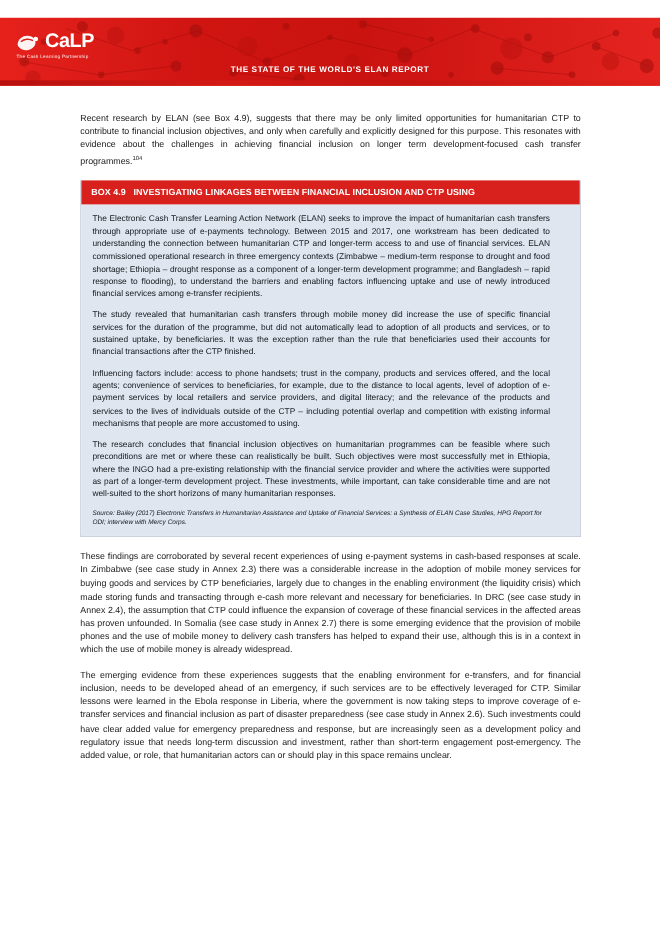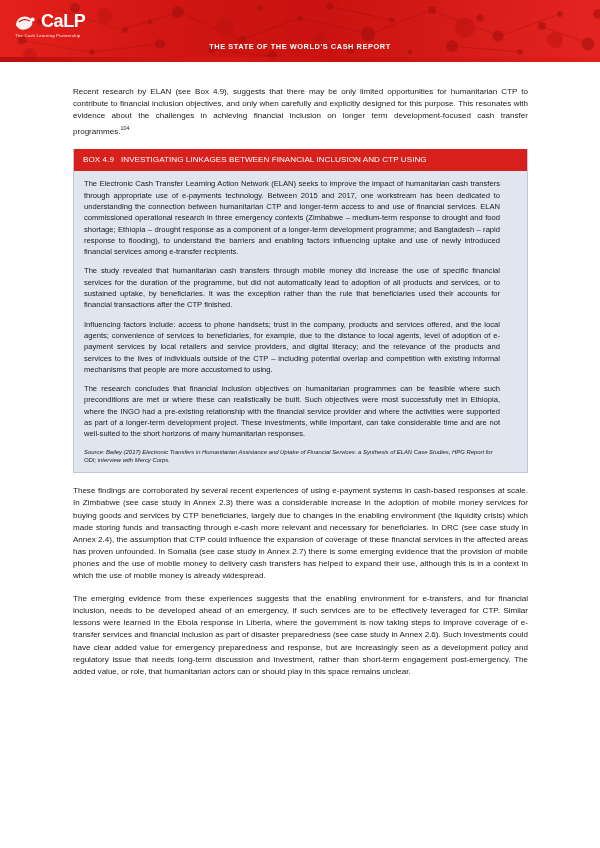--- a/index.html
+++ b/index.html
@@ -7,20 +7,21 @@
     margin: 0; padding: 0;
     width: 600px; height: 848px;
     background: #ffffff;
     font-family: "Liberation Sans", sans-serif;
   }
   .page {
     position: relative;
     width: 600px; height: 680px;
     background: #ffffff;
     overflow: hidden;
+    margin-top: 16px;
   }
 
   
   .header-band {
     position: absolute;
     top: 0; left: 0;
     width: 600px; height: 62px;
     background:
       radial-gradient(circle at 8% 30%, rgba(255,255,255,0.05) 0%, rgba(255,255,255,0) 40%),
       linear-gradient(100deg, #e8221c 0%, #d81a17 26%, #cf1512 48%, #d81a17 70%, #e32420 100%);
@@ -103,21 +104,21 @@
   .box {
     margin: 5px 0 12px 0;
     border: 0.8px solid #bfc7d6;
     border-top: none;
   }
   .box-header {
     background: #d8201c;
     padding: 5px 8px 6px 9px;
     color: #ffffff;
     font-size: 8.1px;
-    font-weight: normal;
+    font-weight: bold;
     line-height: 11.3px;
     letter-spacing: 0.05px;
     font-family: "Liberation Sans", sans-serif;
   }
   .box-header .box-num { margin-right: 7px; }
   .box-header .line2 { display: block; padding-left: 46px; }
   .box-body {
     background: #dfe6f0;
     padding: 7px 27px 8px 10px;
   }
@@ -249,21 +250,21 @@
     <div class="logo">
       <svg class="logo-mark" viewBox="0 0 26 20" xmlns="http://www.w3.org/2000/svg">
         <path d="M2 12 C2 5, 9 2, 14 4 C19 6, 20 12, 15 15 C10 18, 4 17, 2 12 Z" fill="#ffffff" opacity="0.95"></path>
         <path d="M5 9 C8 6, 13 6, 16 8" stroke="#d8201c" stroke-width="1.3" fill="none"></path>
         <circle cx="18.5" cy="6.5" r="2.1" fill="#ffffff"></circle>
       </svg>
       <div class="logo-word">CaLP</div>
       <div class="logo-tag">The Cash Learning Partnership</div>
     </div>
 
-    <div class="header-title">THE STATE OF THE WORLD'S CASH REPORT</div>
+    <div class="header-title">THE STATE OF THE WORLD'S ELAN REPORT</div>
   </div>
 
   <div class="content">
 
     <p class="body"><span>Recent research by ELAN (see Box 4.9), suggests that there may be only limited opportunities for humanitarian CTP to contribute to financial inclusion objectives, and only when carefully and explicitly designed for this purpose. This resonates with evidence about the challenges in achieving financial inclusion on longer term development-focused cash transfer programmes.</span><sup class="fn">104</sup></p>
 
     <div class="box">
       <div class="box-header">
         <span class="box-num">BOX 4.9</span><span>INVESTIGATING LINKAGES BETWEEN FINANCIAL INCLUSION AND CTP USING</span>
       </div>

